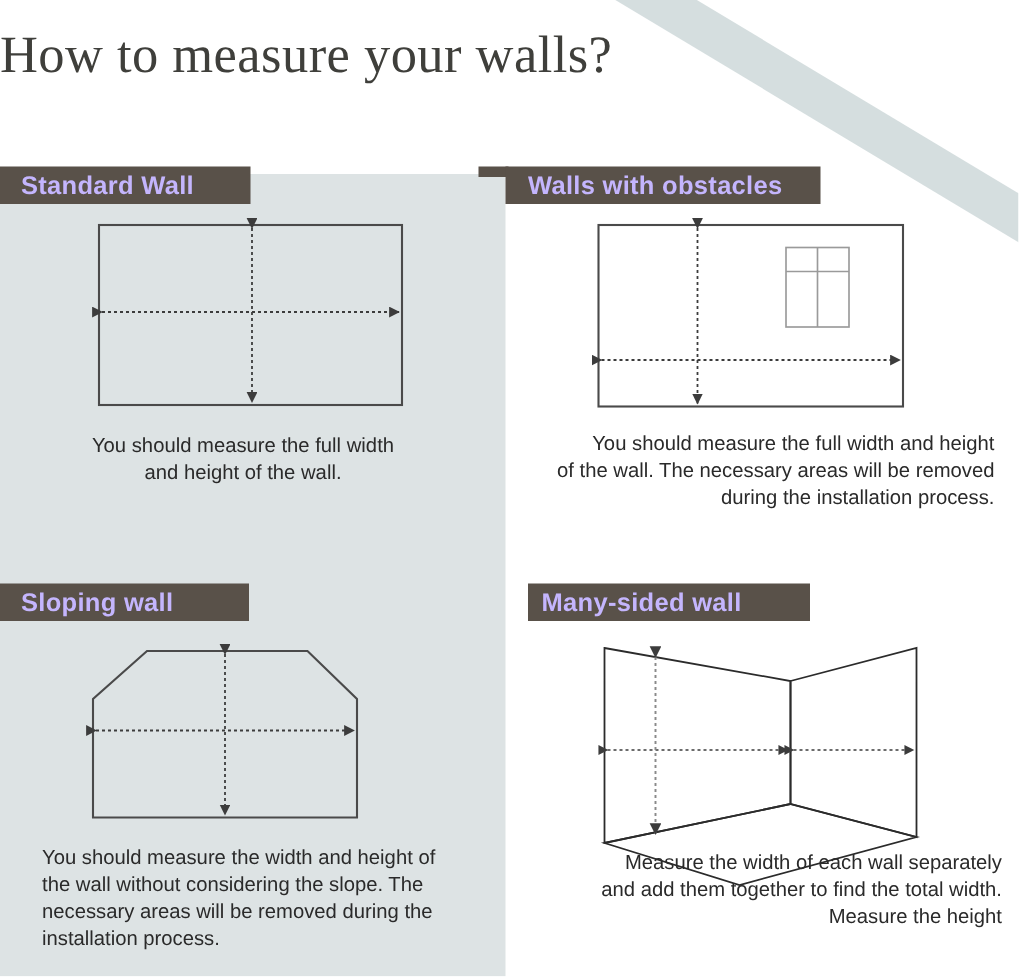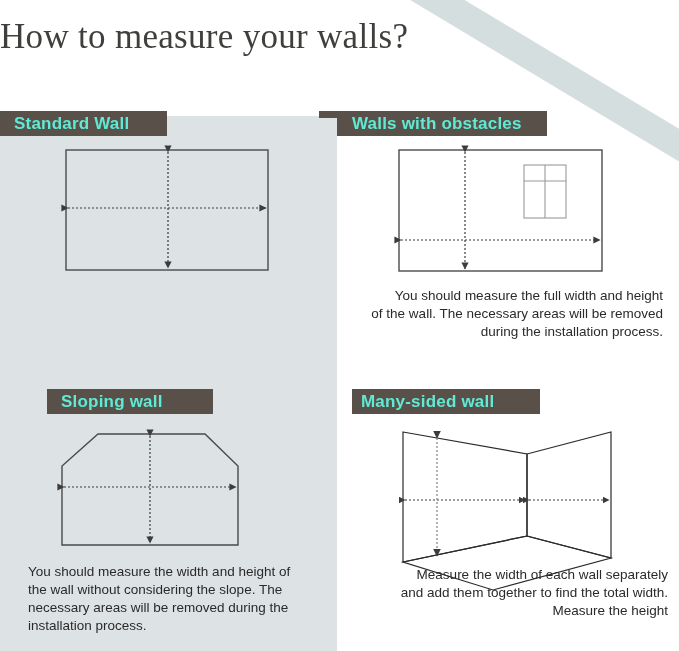--- a/index.html
+++ b/index.html
@@ -39,37 +39,37 @@
     font-size:35px;
     color:#3f3f3b;
     letter-spacing:.3px;
     white-space:nowrap;
   }
 
   
   .hdr{
     position:absolute;
     background:#595149;
-    color:#5eead4;
+    color:#c4b5fd;
     font-size:17px;
     font-weight:bold;
     letter-spacing:.2px;
     height:25px;
     line-height:25px;
     padding:0 9px;
     box-sizing:border-box;
     white-space:nowrap;
   }
   .hdr-1{left:0;   top:111px; width:167px; padding-left:14px;}
   .hdr-2{left:337px;top:111px; width:210px;padding-left:15px;}
   .hdr-2-tab{
     position:absolute;left:319px;top:111px;width:20px;height:7px;
     background:#595149;
   }
-  .hdr-3{left:0;   top:389px; width:166px; padding-left:14px;margin-left:47px;}
+  .hdr-3{left:0;   top:389px; width:166px; padding-left:14px;}
   .hdr-4{left:352px;top:389px; width:188px;}
 
   
   .cap{
     position:absolute;
     font-size:13.5px;
     line-height:18px;
     color:#2a2a2a;
     white-space:pre-line;
   }
@@ -108,20 +108,22 @@
         </marker>
       </defs>
       <rect x="26" y="12" width="202" height="120" fill="none" stroke="#4a4a4a" stroke-width="1.4"></rect>
 
       <line x1="28" y1="70" x2="226" y2="70" stroke="#3c3c3c" stroke-width="1.2" stroke-dasharray="2,2" marker-start="url(#ah1)" marker-end="url(#ah1)"></line>
 
       <line x1="128" y1="14" x2="128" y2="130" stroke="#3c3c3c" stroke-width="1.2" stroke-dasharray="2,2" marker-start="url(#ah1)" marker-end="url(#ah1)"></line>
     </svg>
   </div>
 
+  <div class="cap cap-1">You should measure the full width
+and height of the wall.</div>
 
   <div class="hdr-2-tab"></div>
   <div class="hdr hdr-2">Walls with obstacles</div>
 
   <div class="diag d2">
     <svg width="240" height="140" viewBox="0 0 240 140">
       <defs>
         <marker id="ah2" markerWidth="7" markerHeight="7" refX="5.5" refY="3" orient="auto">
           <path d="M0,0 L6,3 L0,6 z" fill="#3c3c3c"></path>
         </marker>

